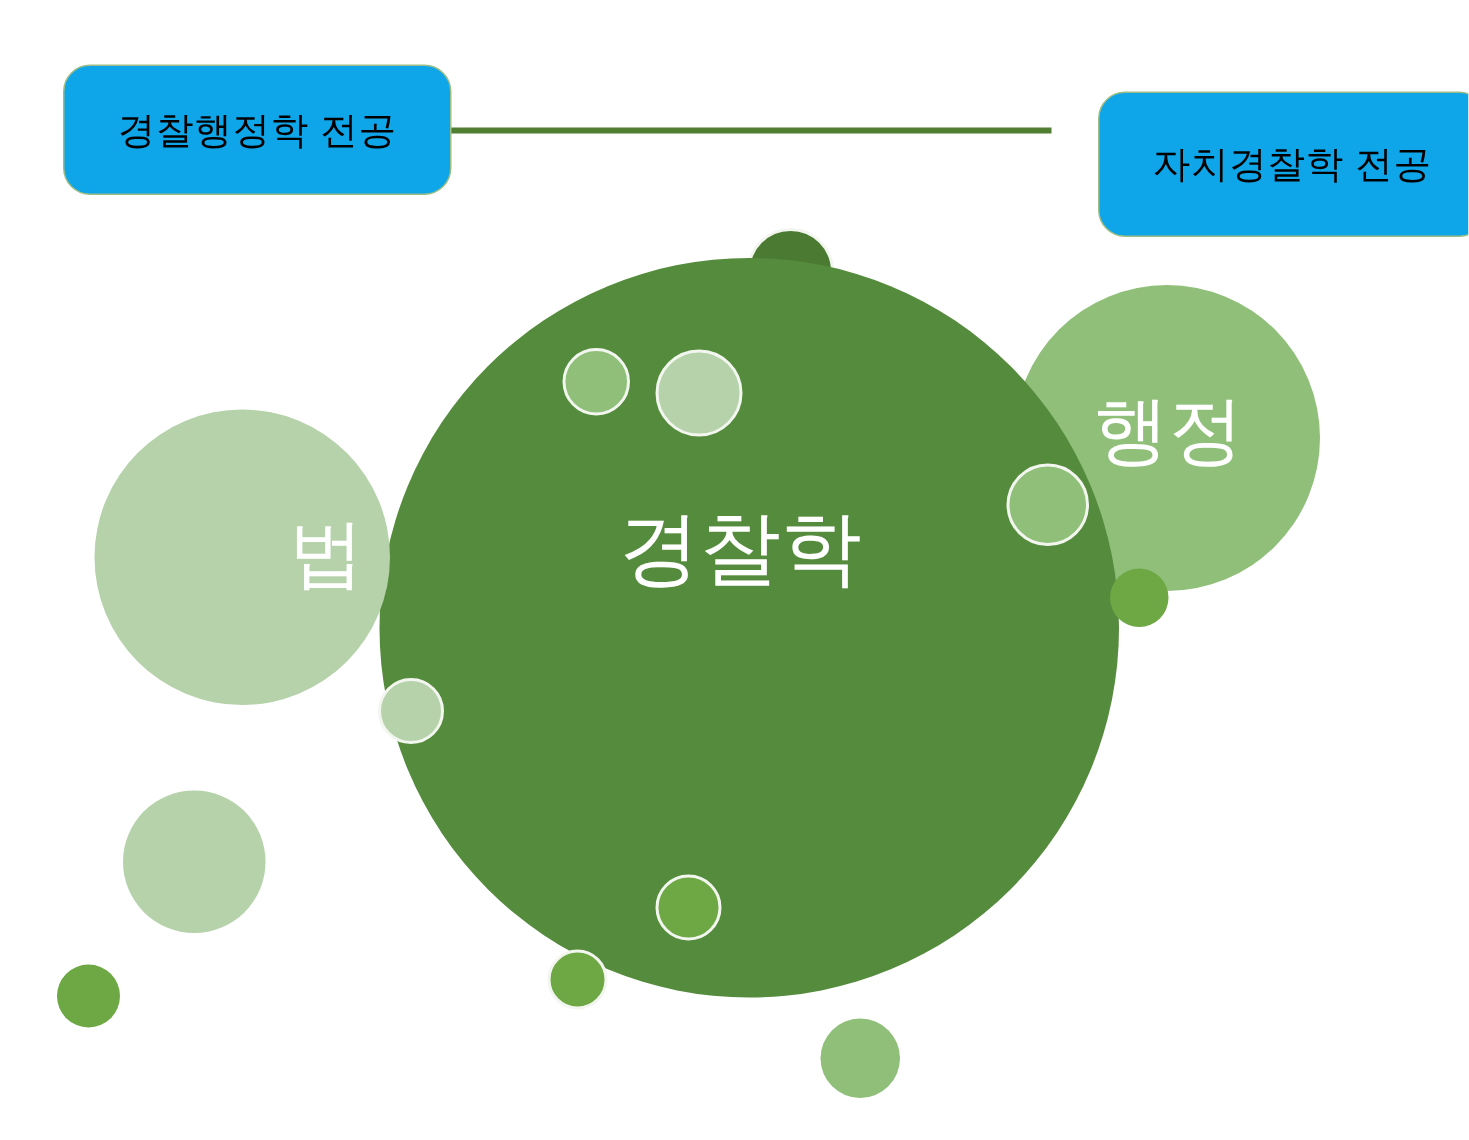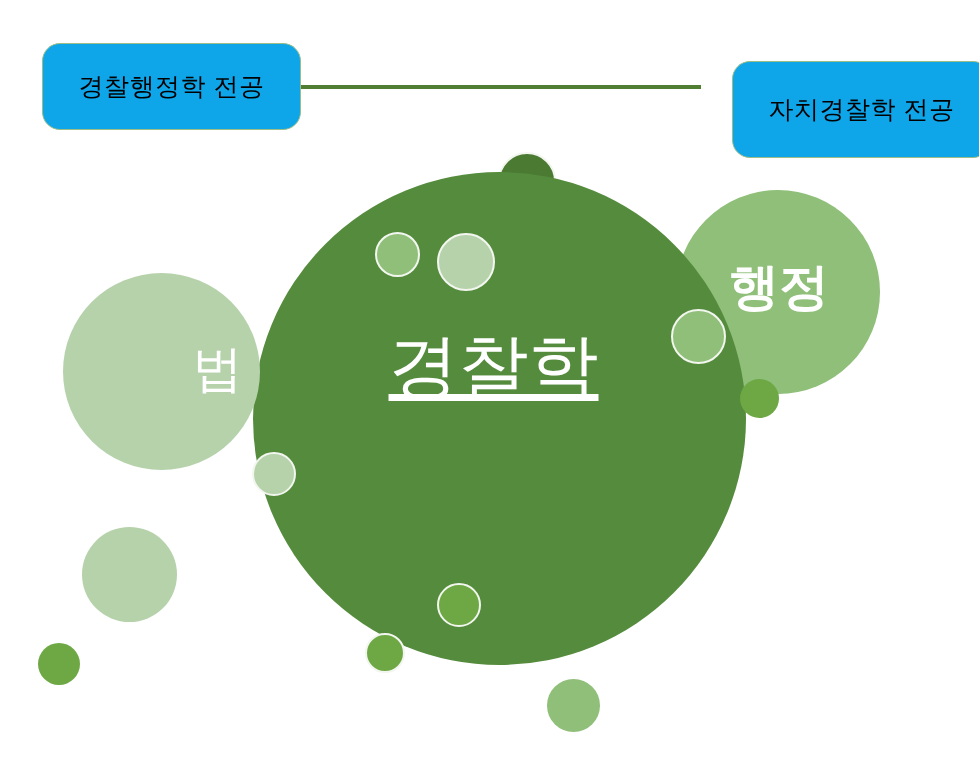--- a/index.html
+++ b/index.html
@@ -62,30 +62,28 @@
 
   .c-dark  { background: #4B7A33; }
   .c-main  { background: #558B3C; }
   .c-mid   { background: #8FBF79; }
   .c-pale  { background: #B6D2AB; }
   .c-lime  { background: #6EA844; }
 
   
   #bubble-main {
     left: 253px; top: 172px; width: 493px; height: 493px;
-    font-size: 70px;
-    text-decoration: underline;
+    font-size: 54px;
   }
   #bubble-main .blabel { transform: translate(-6px, -52px); }
 
   
   #bubble-admin {
     left: 676px; top: 190px; width: 204px; height: 204px;
     font-size: 50px;
-    font-weight: bold;
   }
   #bubble-admin .blabel { transform: translate(1px, -5px); }
 
   
   #bubble-law {
     left: 63px; top: 273px; width: 197px; height: 197px;
     font-size: 50px;
   }
   #bubble-law .blabel { transform: translate(56px, -2px); }
 

